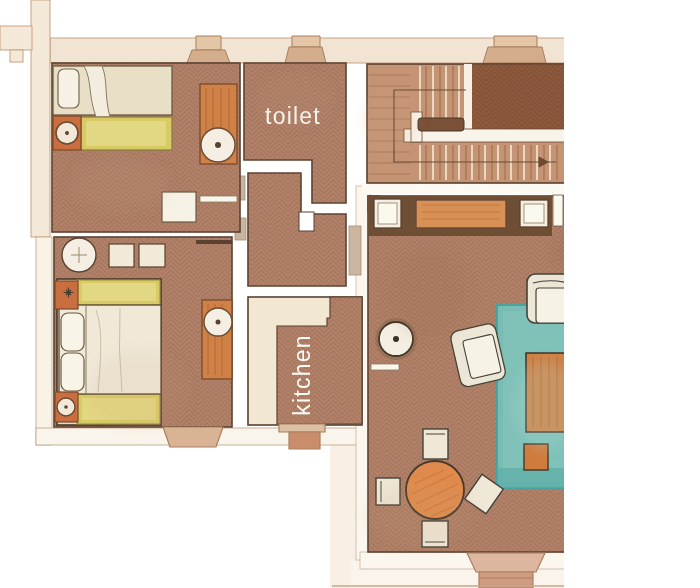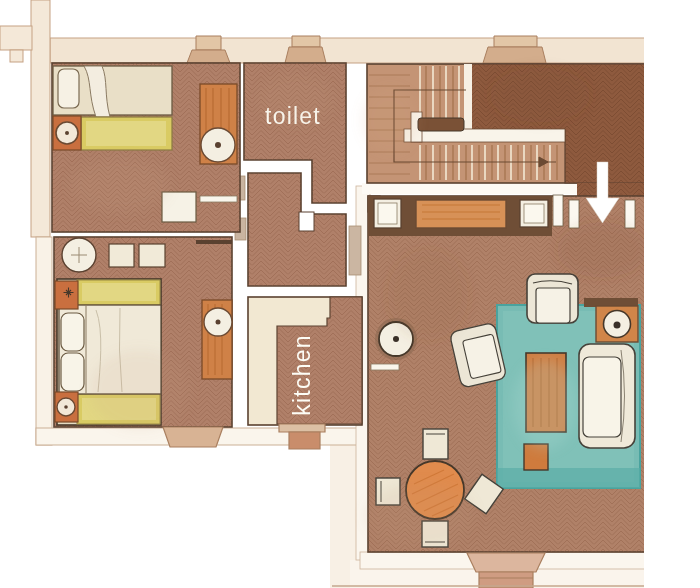--- a/index.html
+++ b/index.html
@@ -1,16 +1,16 @@
 <!DOCTYPE html>
 <html><head>
 <meta charset="utf-8">
 <style>
   html,body{margin:0;padding:0;background:#ffffff;}
-  #wrap{width:644px;height:588px;position:relative;overflow:hidden;}
+  #wrap{width:564px;height:588px;position:relative;overflow:hidden;}
   svg{display:block;}
   text{font-family:"Liberation Sans",sans-serif;}
 </style>
 </head>
 <body>
 <div id="wrap">
 <svg width="700" height="588" viewBox="0 0 700 588">
 <defs>
   <pattern id="hb" width="18" height="9" patternUnits="userSpaceOnUse">
     <path d="M0,4.5 L4.5,0 M0,9 L9,0 M4.5,9 L9,4.5 M9,0 L18,9 M13.5,0 L18,4.5 M9,4.5 L13.5,9" stroke="#8a5a42" stroke-width="0.9" fill="none" opacity="0.46"></path>

